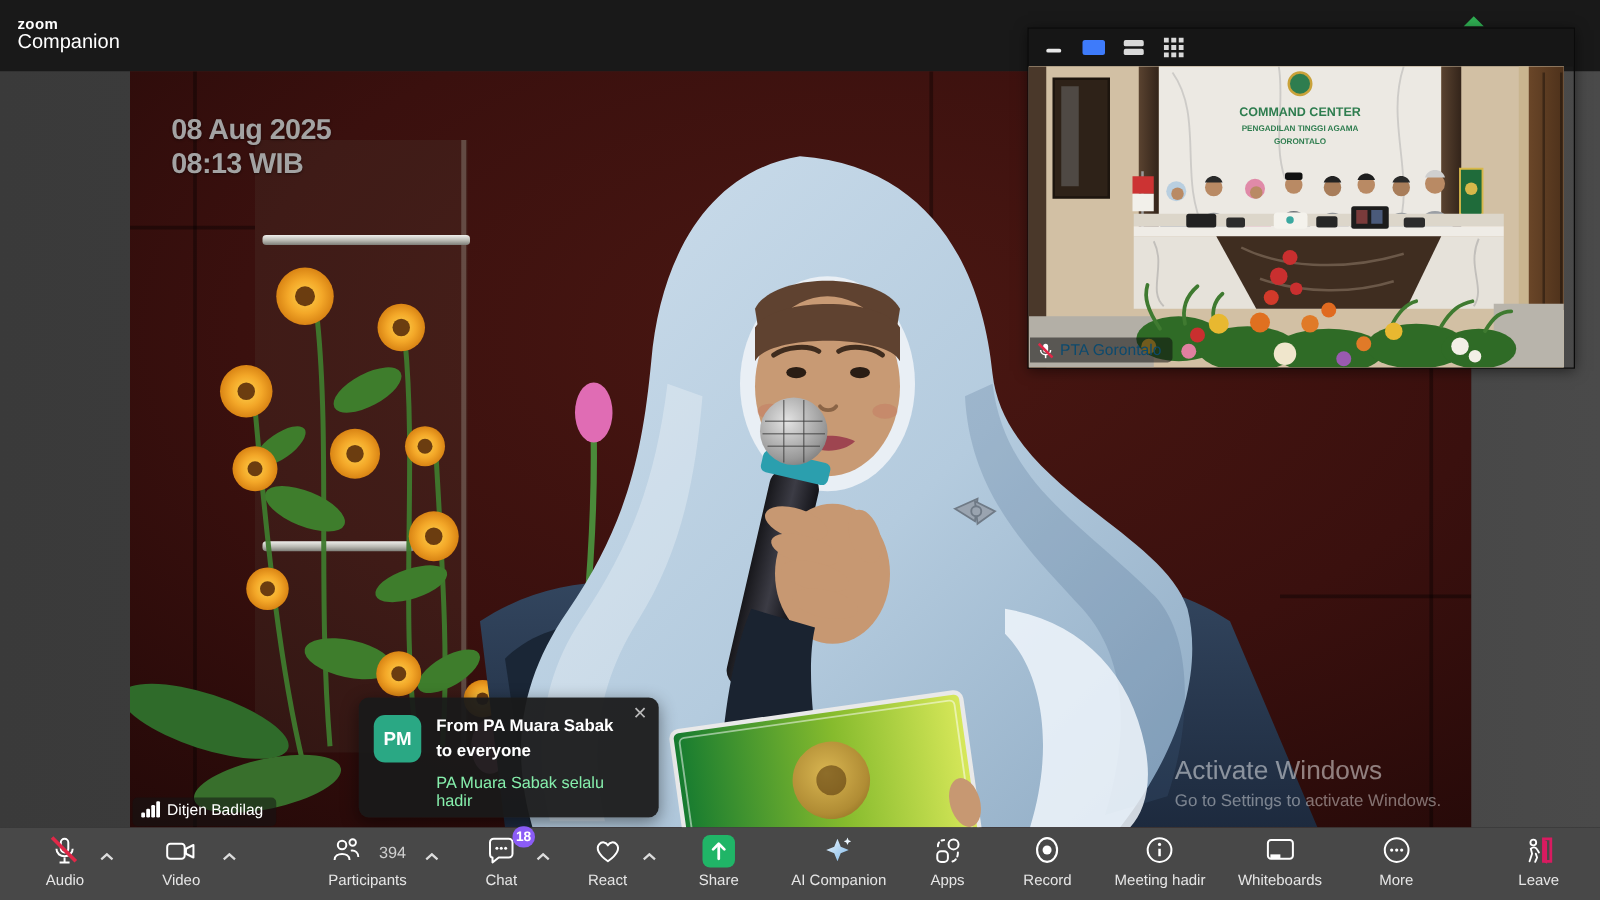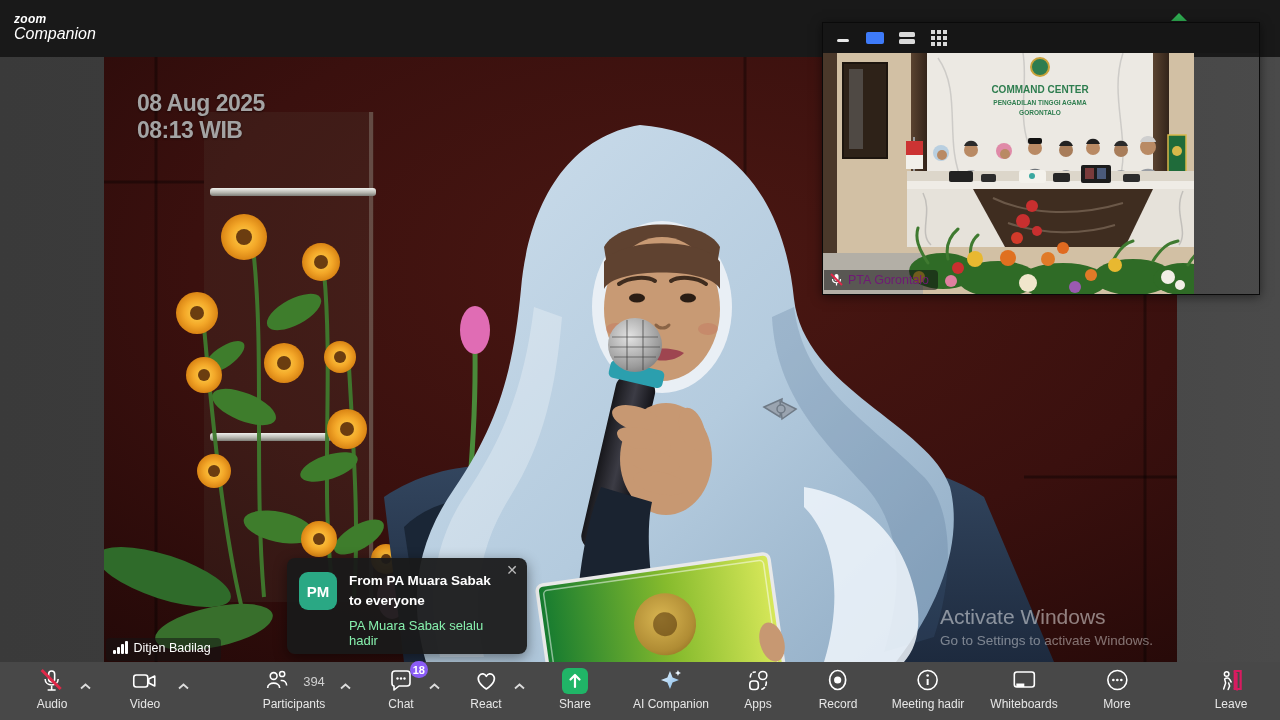--- a/index.html
+++ b/index.html
@@ -1,19 +1,19 @@
 <!DOCTYPE html>
 <html><head>
 <meta charset="utf-8">
 <style>
   html,body{margin:0;padding:0;background:#000;}
   .stage{position:relative;width:1280px;height:720px;background:#191919;overflow:hidden;
          font-family:"Liberation Sans",sans-serif;-webkit-font-smoothing:antialiased;}
   
-  .topbar{position:absolute;left:0;top:0;width:1260px;height:57px;background:#191919;font-style:italic;}
+  .topbar{position:absolute;left:0;top:0;width:1260px;height:57px;background:#191919;}
   .brand{position:absolute;left:14px;top:13px;color:#fff;line-height:1.05;}
   .brand .b1{font-size:12px;font-weight:700;letter-spacing:.3px;}
   .brand .b2{font-size:16px;font-weight:500;}
   .green-arrow{position:absolute;left:1171px;top:13px;width:0;height:0;
     border-left:8px solid transparent;border-right:8px solid transparent;border-bottom:8px solid #2fae52;}
   
   .content-bg{position:absolute;left:0;top:57px;width:1280px;height:605px;
     background:linear-gradient(90deg,#3a3a3a 0%,#404040 55%,#4a4a4a 100%);}
   
   .main-video{position:absolute;left:104px;top:57px;width:1073px;height:605px;background:#310f0d;overflow:hidden;}
@@ -33,23 +33,23 @@
     display:flex;align-items:center;justify-content:center;font-weight:700;font-size:15px;color:#fff;}
   .chat-title{position:absolute;left:62px;top:13px;width:150px;font-weight:700;font-size:13.5px;line-height:1.45;}
   .chat-msg{position:absolute;left:62px;top:60px;width:160px;font-size:13px;color:#86efac;}
   .chat-close{position:absolute;right:9px;top:5px;color:#bbb;font-size:14px;cursor:pointer;line-height:1;}
   
   .pip{position:absolute;left:822px;top:22px;width:436px;height:271px;border:1px solid #0a0a0a;
     box-shadow:0 2px 10px rgba(0,0,0,.5);}
   .pip-bar{position:absolute;left:0;top:0;width:436px;height:30px;background:#161616;display:flex;
     align-items:center;gap:12px;padding-left:10px;box-sizing:border-box;}
   .pip-bar .vbtn{width:20px;height:14px;display:flex;align-items:center;justify-content:center;cursor:pointer;}
-  .pip-video{position:absolute;left:0;top:30px;width:371px;height:241px;background:#cbb89a;overflow:hidden;}
-  .pip-pill{position:absolute;left:1px;bottom:4px;display:flex;align-items:flex-start;gap:5px;
-    background:rgba(15,15,15,.55);border-radius:0 4px 4px 0;padding:3px 9px 3px 6px;color:#701a75;font-size:12.5px;}
+  .pip-video{position:absolute;left:0;top:30px;width:428px;height:241px;background:#cbb89a;overflow:hidden;}
+  .pip-pill{position:absolute;left:1px;bottom:4px;display:flex;align-items:center;gap:5px;
+    background:rgba(15,15,15,.55);border-radius:0 4px 4px 0;padding:3px 9px 3px 6px;color:#0c4a6e;font-size:12.5px;}
   
   .toolbar{position:absolute;left:0;top:662px;width:1280px;height:58px;background:#484848;}
   .tb-item{position:absolute;top:5px;transform:translateX(-50%);display:flex;flex-direction:column;
     align-items:center;gap:2px;color:#e6e6e6;font-size:12px;cursor:pointer;}
   .tb-ico{height:28px;display:flex;align-items:center;justify-content:center;position:relative;}
   .caret{position:absolute;top:14px;cursor:pointer;}
   .badge{position:absolute;top:-6px;right:-14px;min-width:12px;height:17px;padding:0 3px;border-radius:9px;
     background:#8b5cf6;color:#fff;font-size:11px;font-weight:700;display:flex;align-items:center;justify-content:center;}
   .pcount{color:#cfcfcf;font-size:13px;margin-left:14px;}
   .prow{display:flex;align-items:center;}

